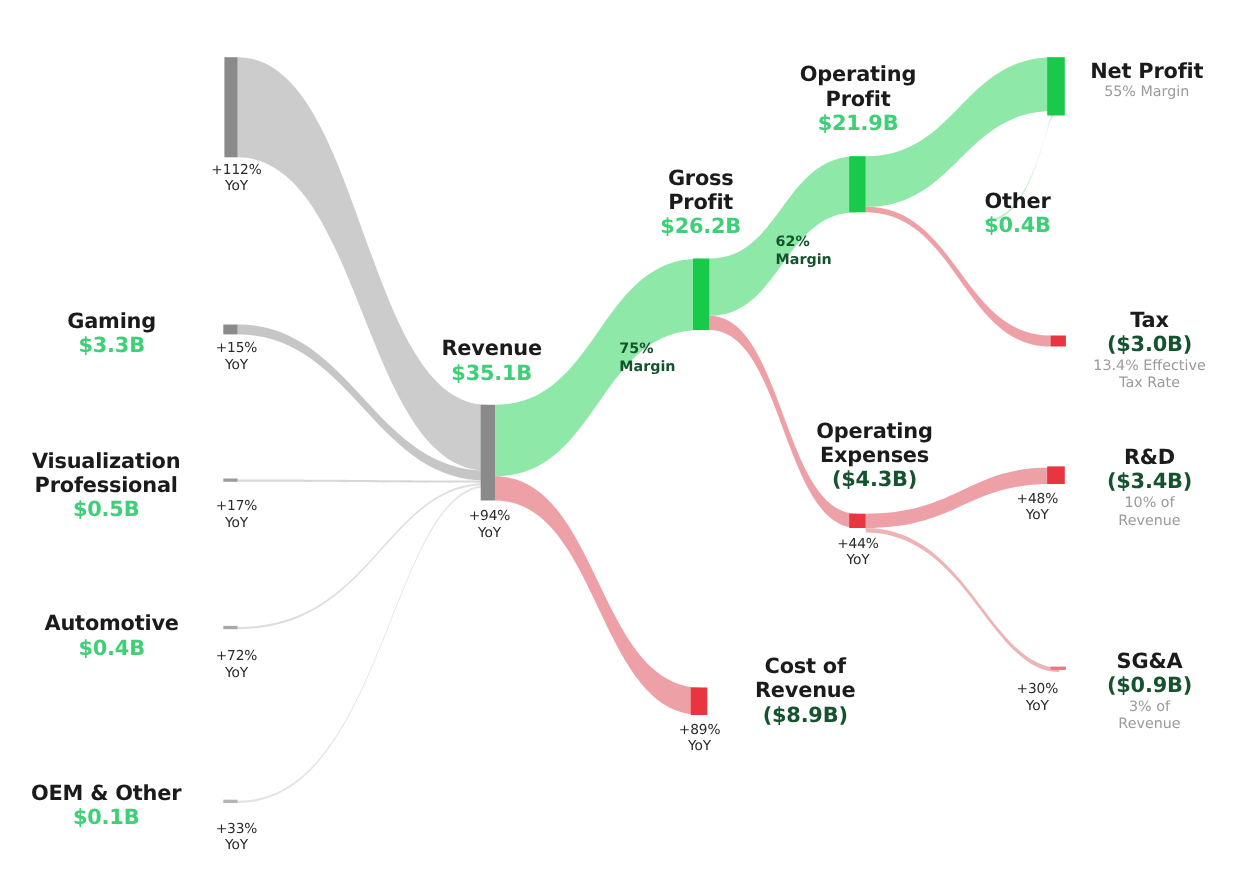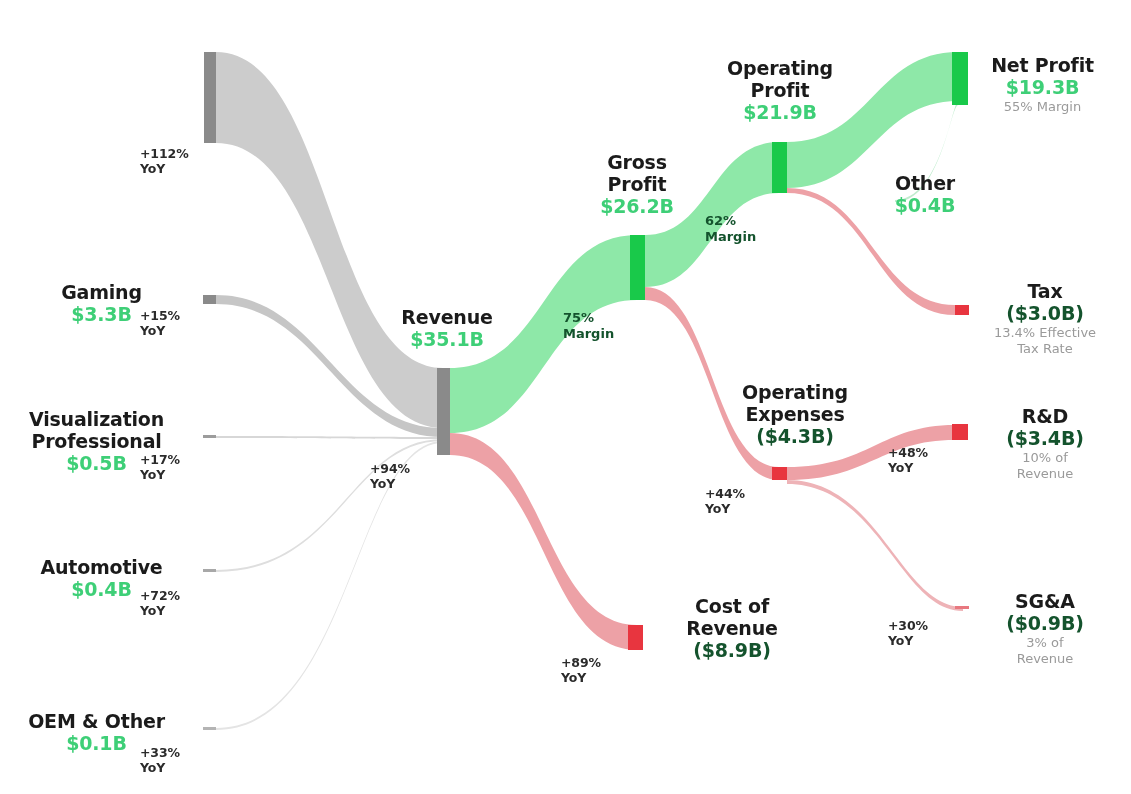--- a/index.html
+++ b/index.html
@@ -9,22 +9,22 @@
   svg#sankey{position:absolute;left:0;top:0;width:1131px;height:794px;}
 
   .lbl{position:absolute;white-space:nowrap;}
   .lbl .nm{font-weight:800;color:#1b1b1b;font-size:19px;line-height:22px;letter-spacing:-0.2px;}
   .lbl .vl{font-weight:800;font-size:19px;line-height:23px;letter-spacing:-0.2px;}
   .lbl .vl.pos{color:#3ecf77;}
   .lbl .vl.neg{color:#14532d;}
   .lbl .sub{font-weight:400;font-size:13px;line-height:16px;color:#9a9a9a;}
   .ctr{text-align:center;}
 
-  .yoy{position:absolute;white-space:nowrap;text-align:left;
-       font-weight:700;font-size:12.5px;line-height:15px;color:#2b2b2b;letter-spacing:-0.1px;}
+  .yoy{position:absolute;white-space:nowrap;text-align:center;
+       font-weight:400;font-size:12.5px;line-height:15px;color:#2b2b2b;letter-spacing:-0.1px;}
   .mrg{position:absolute;white-space:nowrap;text-align:left;
        font-weight:700;font-size:13px;line-height:16px;color:#14532d;}
 </style>
 </head>
 <body>
 
 <div id="stage">
 
   <svg id="sankey" viewBox="0 0 1131 794">
     <g>
@@ -126,21 +126,20 @@
   </div>
 
   <div class="lbl ctr" style="left:710px;top:381px;width:170px;">
     <div class="nm">Operating</div>
     <div class="nm">Expenses</div>
     <div class="vl neg">($4.3B)</div>
   </div>
 
   <div class="lbl ctr" style="left:960px;top:54px;width:165px;">
     <div class="nm">Net Profit</div>
-    <div class="vl pos">$19.3B</div>
     <div class="sub">55% Margin</div>
   </div>
 
   <div class="lbl ctr" style="left:865px;top:172px;width:120px;">
     <div class="nm">Other</div>
     <div class="vl pos">$0.4B</div>
   </div>
 
   <div class="lbl ctr" style="left:975px;top:280px;width:140px;">
     <div class="nm">Tax</div>

